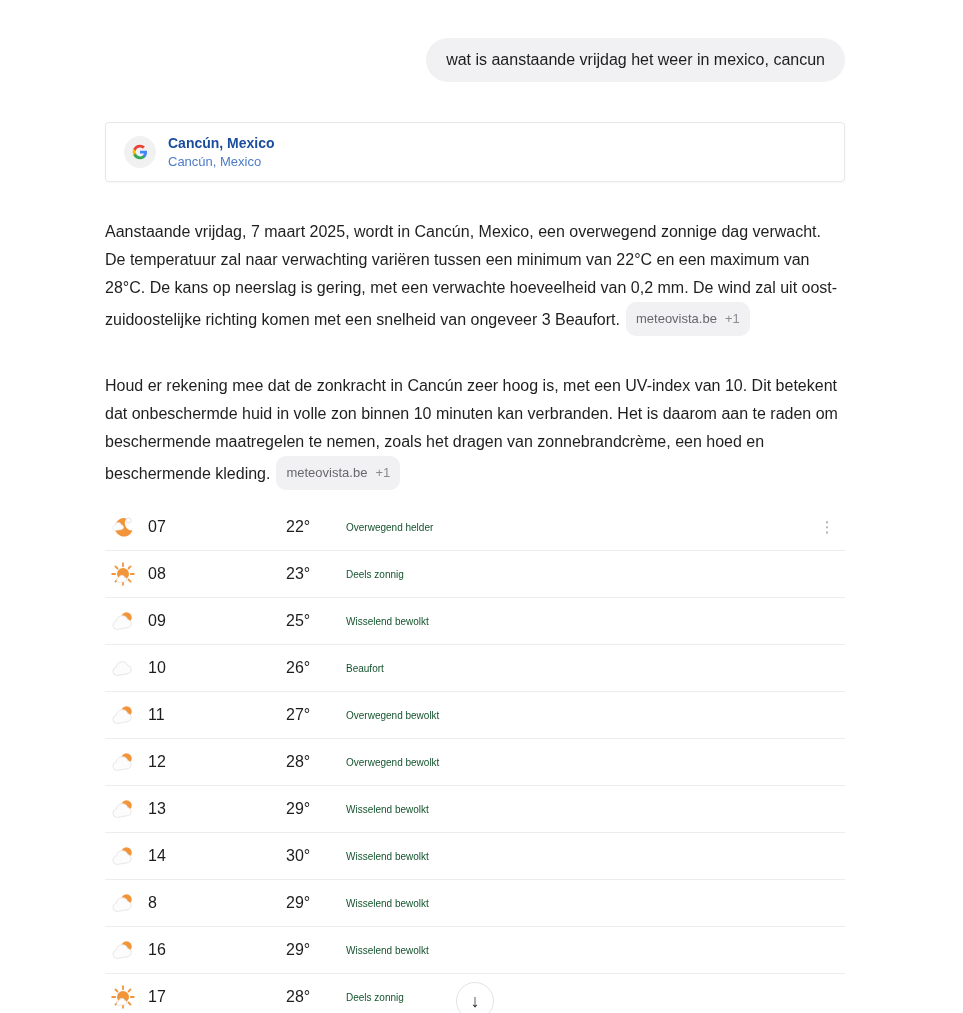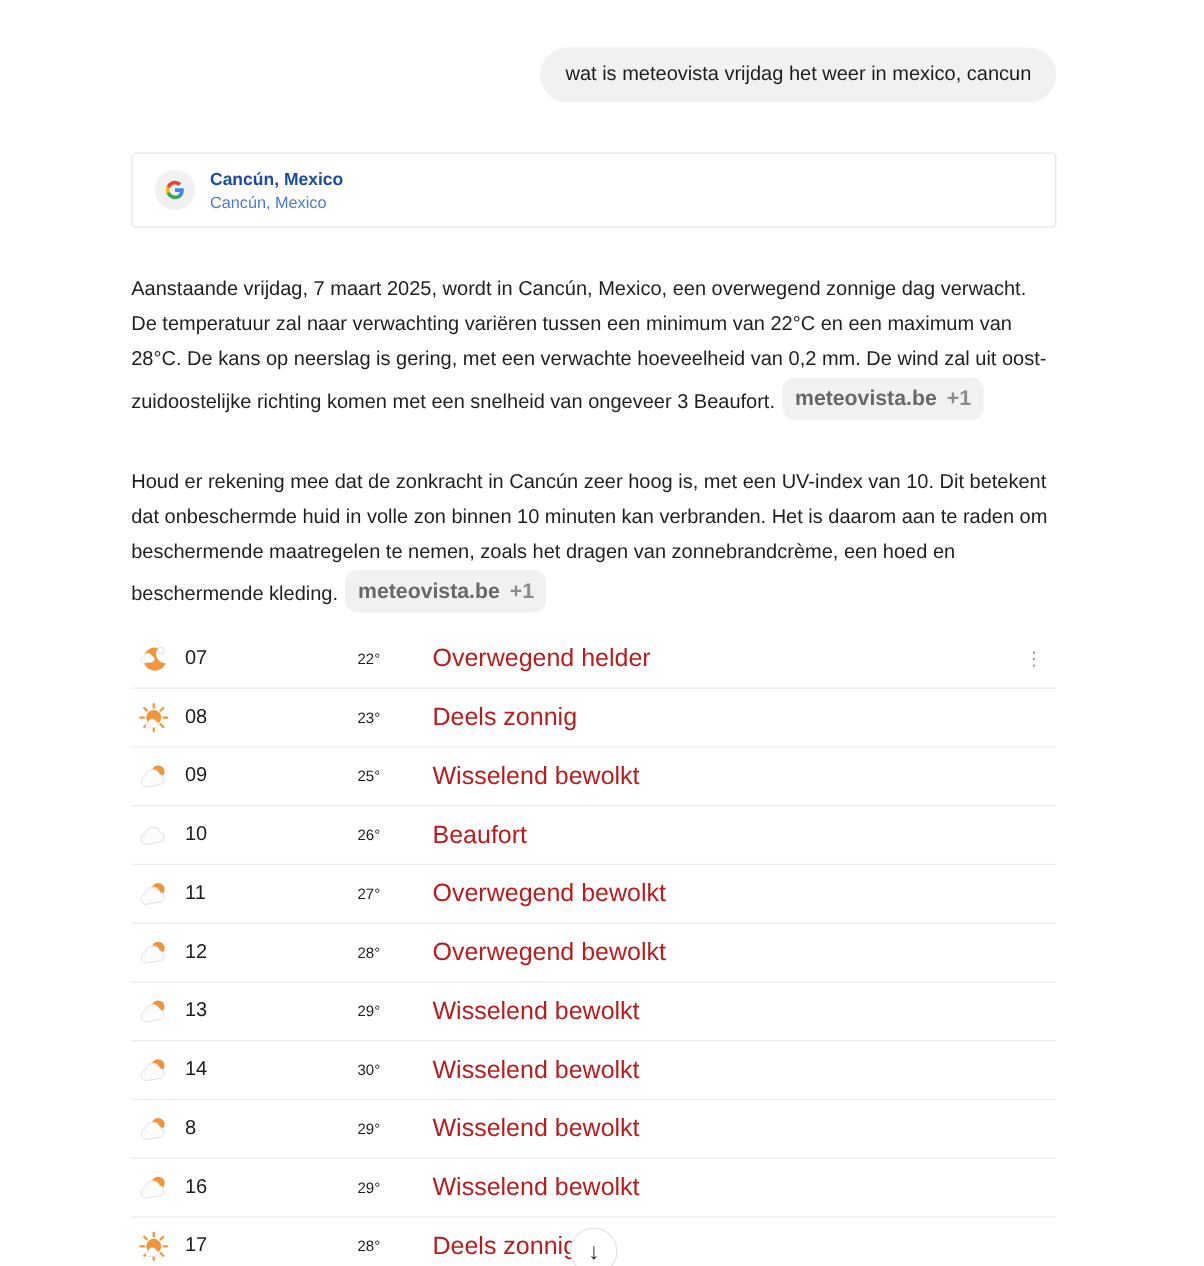--- a/index.html
+++ b/index.html
@@ -76,49 +76,48 @@
     line-height: 28px;
     color: #1f1f21;
   }
   .citation-badge {
     display: inline-flex;
     align-items: center;
     gap: 8px;
     background: #f1f1f3;
     border-radius: 10px;
     padding: 3px 10px;
-    font-size: 17px;
+    font-size: 13px;
     color: #66686c;
     vertical-align: 2px;
     margin-left: 6px;
     white-space: nowrap;
     cursor: pointer;
-    font-weight: bold;
   }
   .citation-badge .plus { color: #8a8c90; }
 
   
   .forecast-table { margin-top: 14px; }
   .forecast-row {
     display: flex;
     align-items: center;
     height: 47px;
     border-bottom: 1px solid #ededf0;
     padding-left: 5px;
   }
   .forecast-row:first-child { border-top: none; }
   .weather-icon {
     width: 26px; height: 26px;
     flex-shrink: 0;
     margin-right: 12px;
     display: flex; align-items: center; justify-content: center;
   }
   .cell-time  { width: 138px; font-size: 16px; color: #1d1d1f; }
-  .cell-temp  { width: 60px;  font-size: 12px; color: #1d1d1f; }
-  .cell-desc  { flex: 1;      font-size: 20px; color: #b91c1c; }
+  .cell-temp  { width: 60px;  font-size: 16px; color: #1d1d1f; }
+  .cell-desc  { flex: 1;      font-size: 10px; color: #14532d; }
   .row-menu {
     margin-left: auto;
     margin-right: 6px;
     width: 24px; height: 24px;
     display: flex; align-items: center; justify-content: center;
     color: #9aa0a6;
     font-size: 15px;
     letter-spacing: 0;
     cursor: pointer;
     border-radius: 50%;
@@ -154,21 +153,21 @@
     cursor: pointer;
   }
 </style>
 </head>
 <body>
 
 <div class="content-col">
 
   
   <div class="user-row">
-    <div class="user-bubble">wat is meteovista vrijdag het weer in mexico, cancun</div>
+    <div class="user-bubble">wat is aanstaande vrijdag het weer in mexico, cancun</div>
   </div>
 
   
   <div class="source-card">
     <div class="avatar-circle">
       <svg width="16" height="16" viewBox="0 0 48 48">
         <path fill="#4285F4" d="M45.1 24.5c0-1.6-.1-3.1-.4-4.5H24v8.5h11.8c-.5 2.8-2.1 5.1-4.4 6.7v5.6h7.1c4.2-3.9 6.6-9.6 6.6-16.3z"></path>
         <path fill="#34A853" d="M24 46c6 0 11-2 14.6-5.3l-7.1-5.6c-2 1.3-4.5 2.1-7.5 2.1-5.8 0-10.7-3.9-12.4-9.2H4.2v5.8C7.9 41.1 15.4 46 24 46z"></path>
         <path fill="#FBBC05" d="M11.6 28c-.4-1.3-.7-2.6-.7-4s.3-2.7.7-4v-5.8H4.2C2.8 17.1 2 20.4 2 24s.8 6.9 2.2 9.8l7.4-5.8z"></path>
         <path fill="#EA4335" d="M24 10.8c3.3 0 6.2 1.1 8.5 3.3l6.3-6.3C35 4.3 30 2 24 2 15.4 2 7.9 6.9 4.2 14.2l7.4 5.8c1.7-5.3 6.6-9.2 12.4-9.2z"></path>

